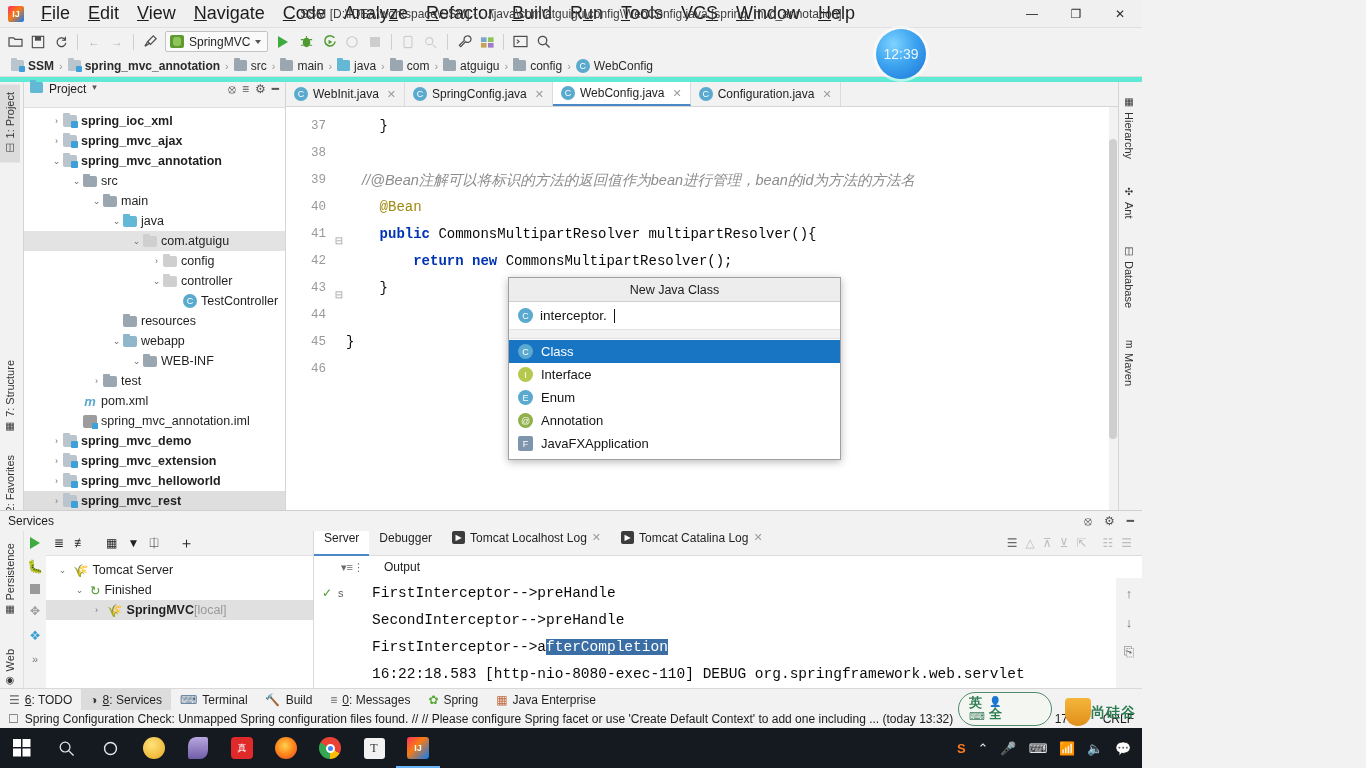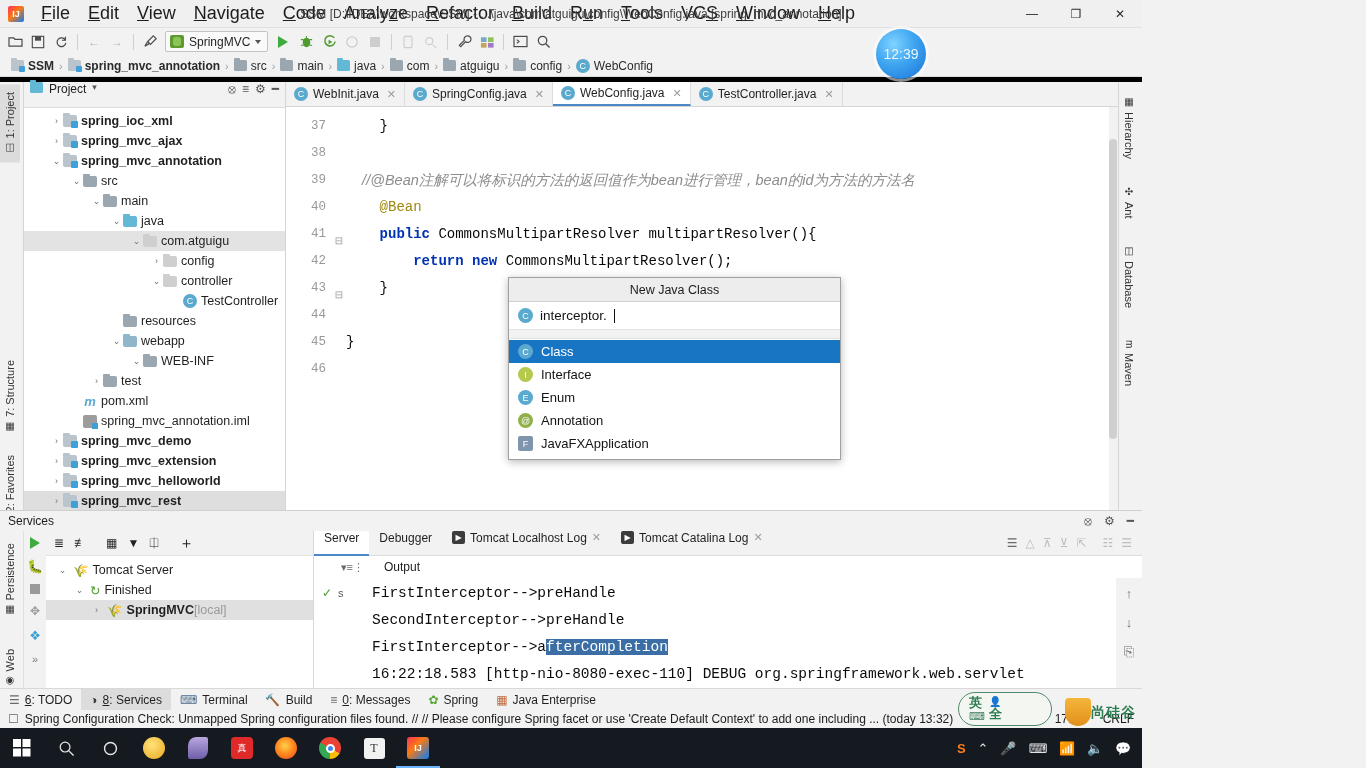--- a/index.html
+++ b/index.html
@@ -4,21 +4,21 @@
 <style>
   * { box-sizing: border-box; margin:0; padding:0; }
   html,body { width:1366px; height:768px; overflow:hidden; }
   body {
     font-family: "Liberation Sans", sans-serif;
     font-size: 12px;
     color:#1f1f1f;
     background:#f2f2f2;
     -webkit-font-smoothing: antialiased;
   }
-  .app { position:relative; width:1142px; height:768px; background:#000000; }
+  .app { position:relative; width:1142px; height:768px; background:#5eead4; }
 
   
   .titlebar {
     height:28px; background:#f0f0f0; display:flex; align-items:center;
     border-bottom:1px solid #e0e0e0; position:relative;
   }
   .ij-logo {
     width:16px; height:16px; margin:0 8px 0 8px; border-radius:2px;
     background:linear-gradient(135deg,#fe315d 0%,#f97a12 45%,#087cfa 100%);
     display:flex; align-items:center; justify-content:center;
@@ -555,21 +555,21 @@
           <span>SpringConfig.java</span>
           <span class="x">✕</span>
         </div>
         <div class="etab active">
           <span class="cicon">C</span>
           <span>WebConfig.java</span>
           <span class="x">✕</span>
         </div>
         <div class="etab">
           <span class="cicon">C</span>
-          <span>TestController.java</span>
+          <span>Configuration.java</span>
           <span class="x">✕</span>
         </div>
       </div>
 
       <div class="codearea">
         <div class="gutter" id="gutter">
             <div class="ln">37</div>
             <div class="ln">38</div>
             <div class="ln">39</div>
             <div class="ln" style="position: relative;">40<span style="position:absolute;right:-14px;top:6px;width:12px;height:12px;border-radius:2px;background:#6aae4a;"></span></div>

